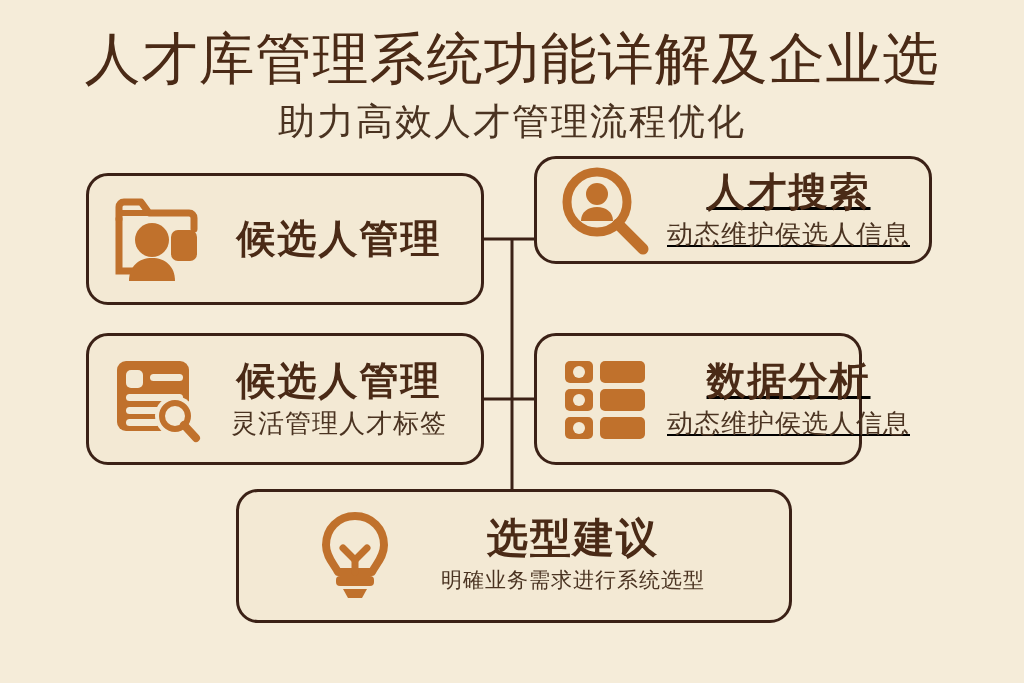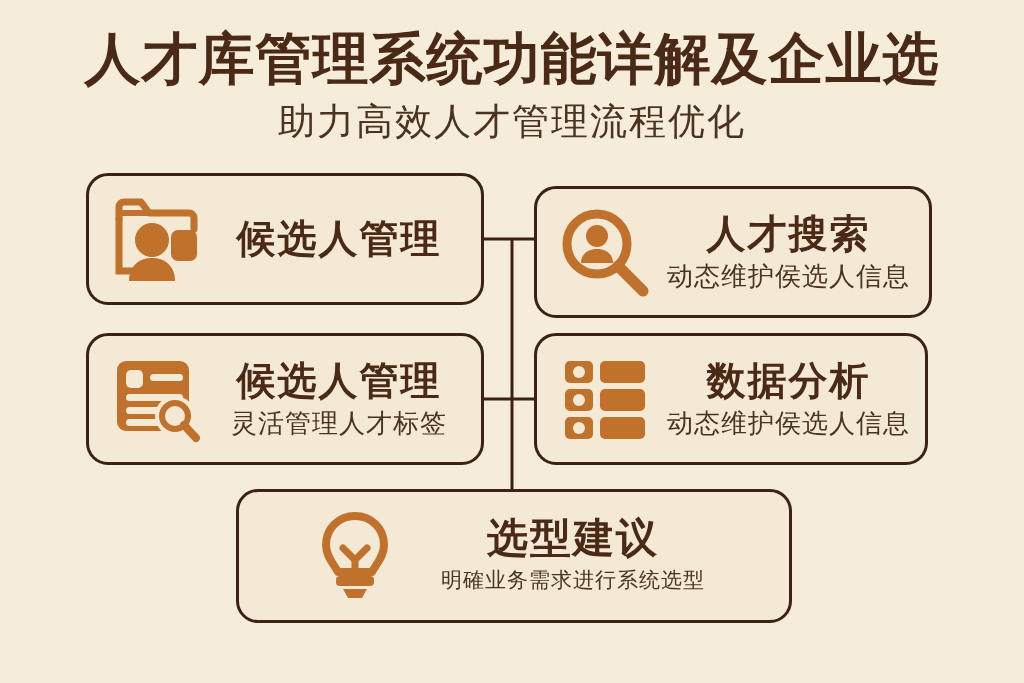--- a/index.html
+++ b/index.html
@@ -27,21 +27,21 @@
     left: 0;
     top: 0;
     width: 1024px;
     text-align: center;
   }
   .main-title {
     margin: 0;
     padding-top: 26px;
     font-size: 56px;
     line-height: 66px;
-    font-weight: bold;
+    font-weight: normal;
     color: #4a2a16;
     letter-spacing: 1px;
     white-space: nowrap;
   }
   .sub-title {
     margin: 0;
     padding-top: 8px;
     font-size: 37px;
     line-height: 44px;
     font-weight: normal;
@@ -105,23 +105,23 @@
     line-height: 34px;
     font-weight: normal;
     color: #4a3321;
     letter-spacing: 1px;
     white-space: nowrap;
     margin-top: 2px;
   }
 
   
   #card-candidate { left: 86px;  top: 173px; width: 398px; height: 132px; }
-  #card-search    { left: 534px; top: 186px; width: 398px; height: 132px; }
+  #card-search    { left: 534px; top: 156px; width: 398px; height: 108px; text-decoration: underline; }
   #card-tag       { left: 86px;  top: 333px; width: 398px; height: 132px; }
-  #card-analytics { left: 534px; top: 333px; width: 394px; height: 132px; }
+  #card-analytics { left: 534px; top: 333px; width: 328px; height: 132px; text-decoration: underline; }
   #card-advice    { left: 236px; top: 489px; width: 556px; height: 134px; }
 
   #card-advice .card-inner { padding: 0 70px; gap: 26px; }
   #card-advice .card-title { font-size: 41px; }
   #card-advice .card-desc  { font-size: 21px; }
 </style>
 </head>
 <body>
 
 <div id="stage">

